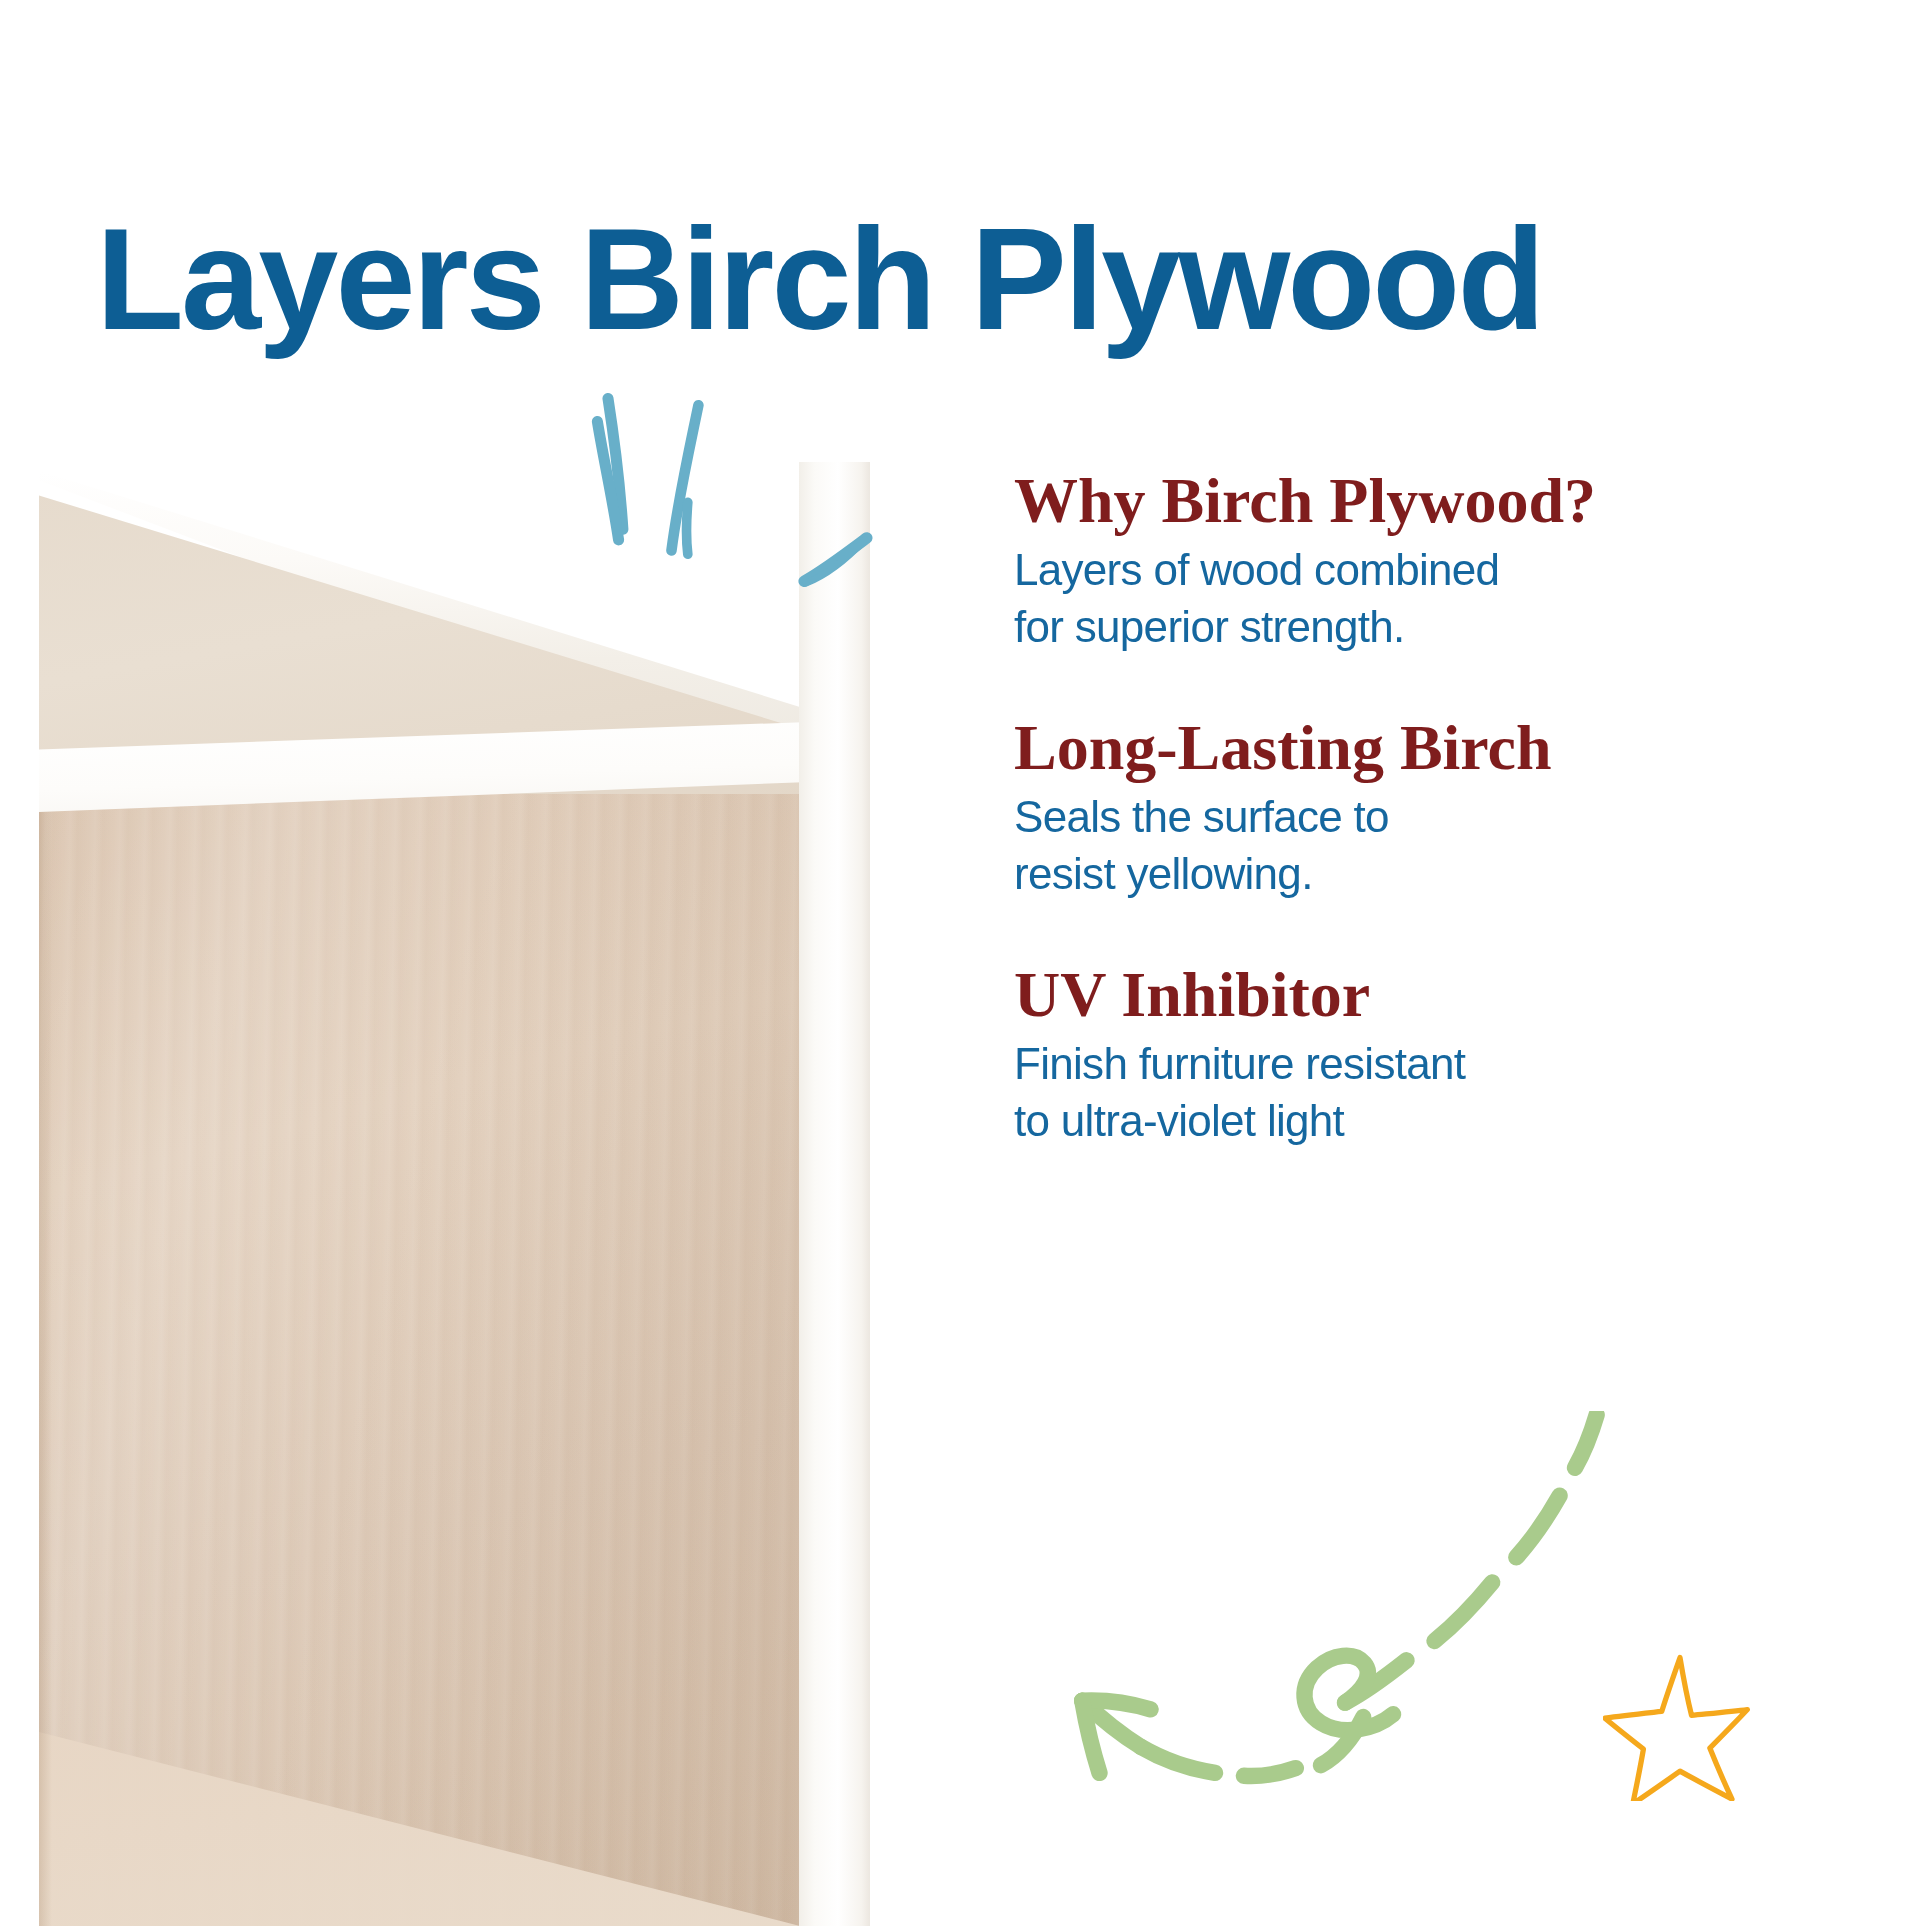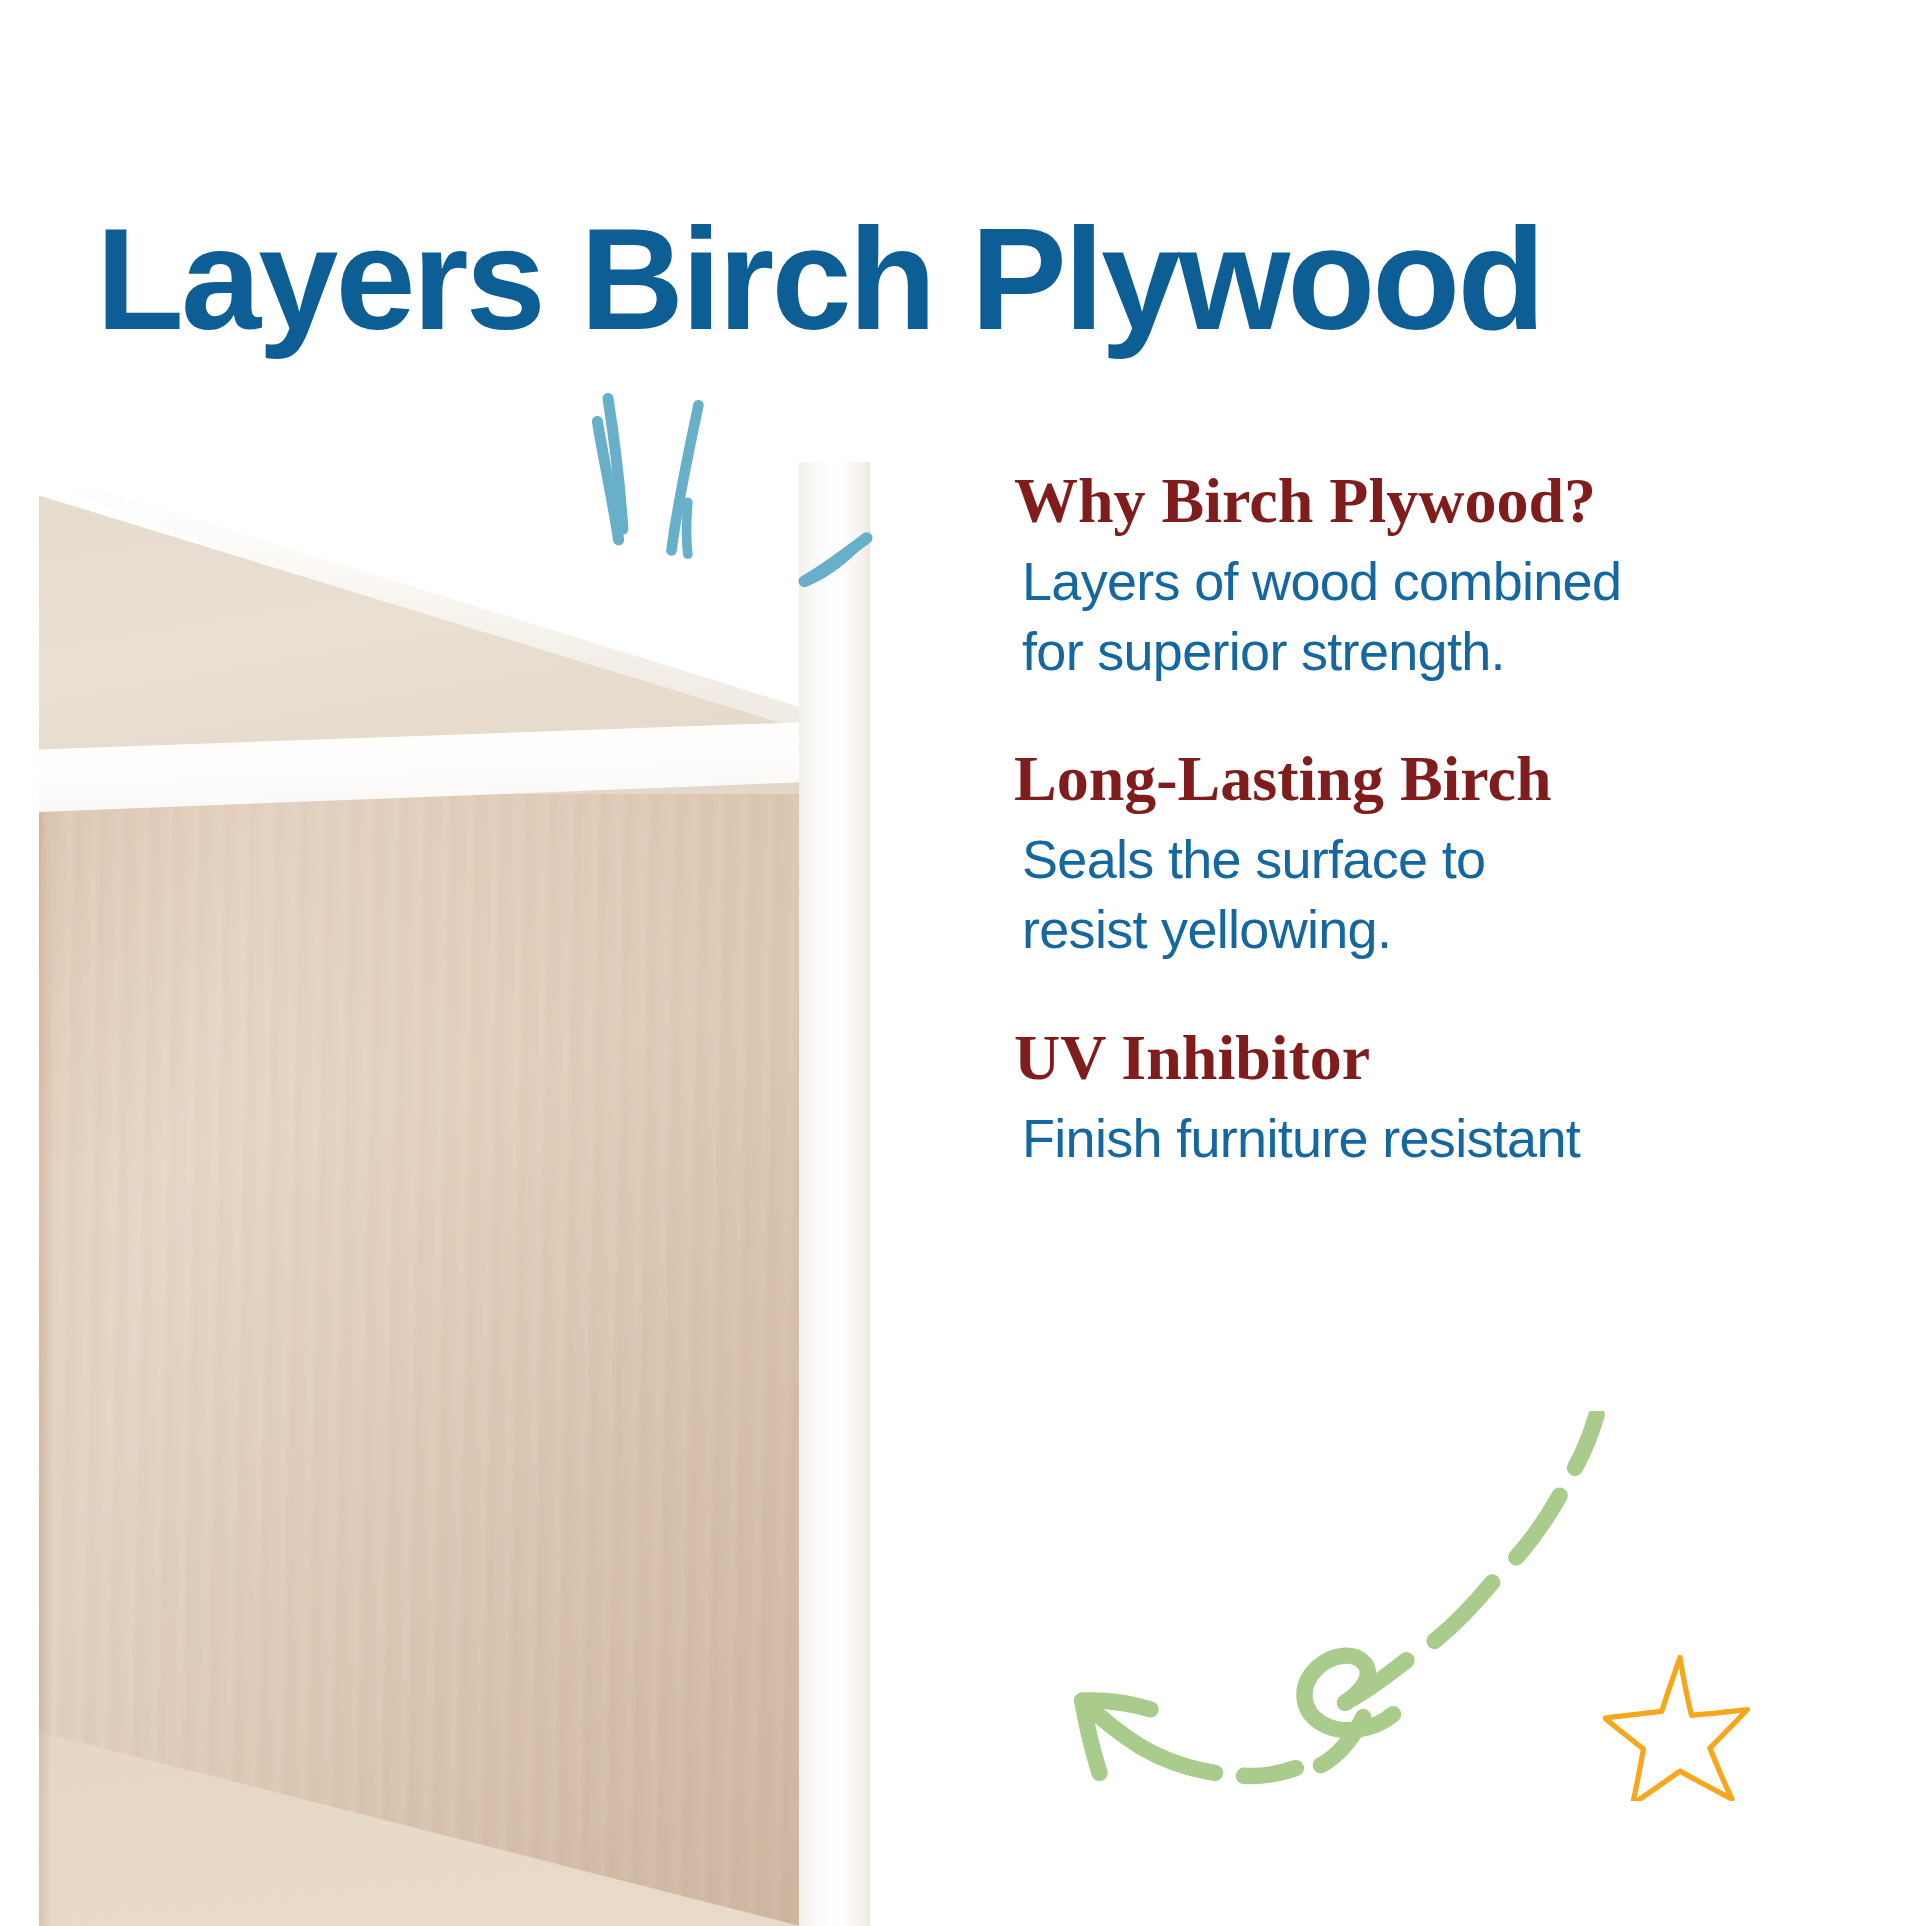--- a/index.html
+++ b/index.html
@@ -181,24 +181,24 @@
     font-size: 64px;
     line-height: 1.14;
     color: #7f1d1d;
     margin: 0 0 2.9px 0;
     white-space: nowrap;
     letter-spacing: 0px;
   }
   .feature-body {
     font-family: "Liberation Sans", sans-serif;
     font-weight: normal;
-    font-size: 54px;
+    font-size: 44px;
     line-height: 1.30;
     color: #15679F;
-    margin: 8px;
+    margin: 0;
     letter-spacing: -0.7px;
   }
   .feature-body span { display: block; white-space: nowrap; }
 
   
   #doodle-arrow {
     position: absolute;
     left: 1026px;
     top: 1411px;
     width: 636px;
@@ -264,20 +264,21 @@
       <p class="feature-body">
         <span>Seals the surface to</span>
         <span>resist yellowing.</span>
       </p>
     </div>
 
     <div class="feature-block">
       <h2 class="feature-heading">UV Inhibitor</h2>
       <p class="feature-body">
         <span>Finish furniture resistant</span>
+        <span>to ultra-violet light</span>
       </p>
     </div>
 
   </div>
 
   <div id="doodle-arrow">
     <svg width="636" height="385" viewBox="0 0 1320 800" xmlns="http://www.w3.org/2000/svg">
       <g fill="none" stroke="#A9CB8C" stroke-width="34" stroke-linecap="round" stroke-linejoin="round">
 
         <path d="M1185 8 C 1172 52, 1158 86, 1140 118"></path>

